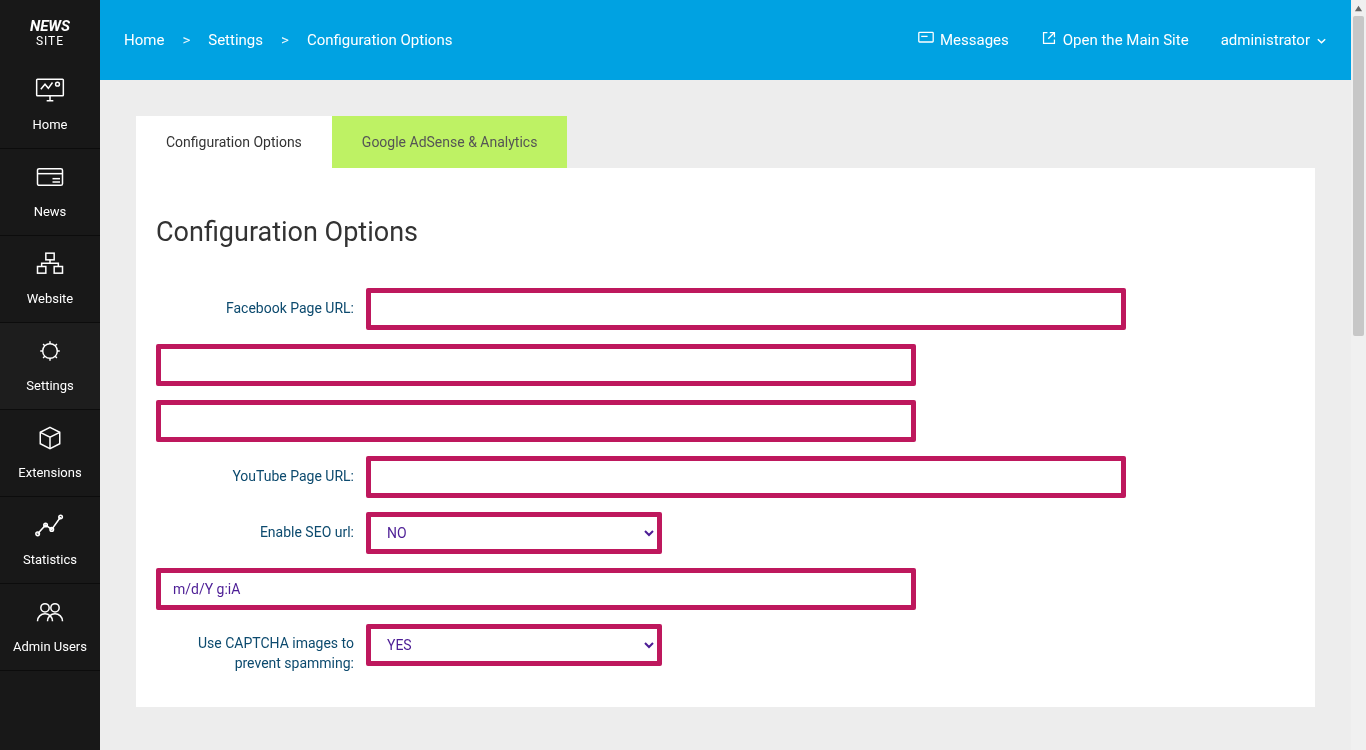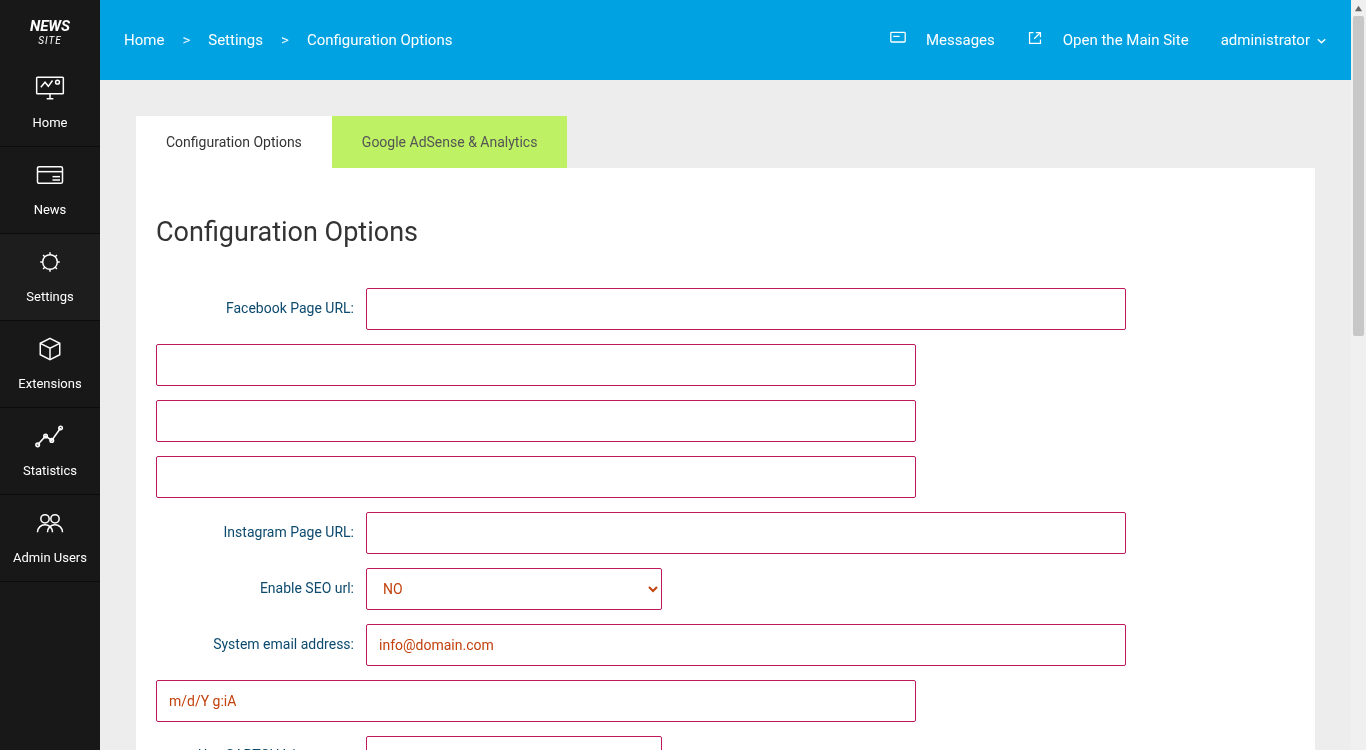--- a/index.html
+++ b/index.html
@@ -1,46 +1,46 @@
 <!DOCTYPE html>
 <html><head>
 <meta charset="utf-8">
 <style>
 * { margin: 0; padding: 0; box-sizing: border-box; font-family: -apple-system, BlinkMacSystemFont, "Segoe UI", Roboto, sans-serif; }
 body { background: #ededed; overflow-x: hidden; }
 .layout { display: flex; min-height: 100vh; width: 1351px; }
 .sidebar { width: 100px; background: #181818; color: #fff; flex-shrink: 0; }
 .logo { padding: 18px 0 14px; text-align: center; }
 .logo-top { font-weight: 700; font-style: italic; font-size: 15px; line-height: 1.1; }
-.logo-bot { font-size: 10px; letter-spacing: 1px; line-height: 1.1; font-style: italic; }
+.logo-bot { font-size: 12px; letter-spacing: 1px; line-height: 1.1; }
 .nav-item { display: flex; flex-direction: column; align-items: center; justify-content: center; height: 87px; cursor: pointer; border-bottom: 1px solid #0c0c0c; }
 .nav-item.active { background: #1d1d1d; }
 .nav-item svg { width: 30px; height: 26px; }
 .nav-label { font-size: 13px; margin-top: 10px; text-align: center; line-height: 1.2; }
 .main { flex: 1; display: flex; flex-direction: column; }
 .topbar { height: 80px; background: #00a2e2; color: #fff; display: flex; align-items: center; padding: 0 24px; font-size: 15px; }
 .breadcrumbs { display: flex; align-items: center; gap: 18px; }
 .crumb-link { cursor: pointer; }
 .crumb-sep { opacity: 0.9; }
 .top-right { margin-left: auto; display: flex; align-items: center; gap: 32px; }
-.top-link { display: flex; align-items: center; gap: 20px; cursor: pointer; }
+.top-link { display: flex; align-items: center; gap: 6px; cursor: pointer; }
 .top-link svg { width: 16px; height: 14px; }
 .user-drop { display: flex; align-items: center; gap: 6px; cursor: pointer; }
 .content-wrap { padding: 36px; }
 .panel { background: #fff; }
 .tabs { display: flex; background: #ededed; }
 .tab { padding: 18px 30px; font-size: 14px; cursor: pointer; color: #555; background: #bef264; }
 .tab.active { background: #fff; color: #333; }
 .panel-body { padding: 48px 20px 20px; }
 .panel-title { font-size: 27px; font-weight: 400; color: #333; margin-bottom: 40px; }
 .form-row { display: flex; align-items: center; margin-bottom: 14px; }
 .form-row.multiline { align-items: flex-start; }
 .form-label { width: 210px; text-align: right; padding-right: 12px; font-size: 14px; color: #0c4a6e; line-height: 1.4; }
 .form-row.multiline .form-label { padding-top: 10px; }
-.form-input, .form-select { width: 760px; height: 42px; border: 1px solid #be185d; border-radius: 2px; padding: 0 12px; font-size: 14px; color: #c2410c; background: #fff; }
+.form-input, .form-select { width: 760px; height: 42px; border: 5px solid #be185d; border-radius: 2px; padding: 0 12px; font-size: 14px; color: #4c1d95; background: #fff; }
 .form-select { width: 296px; }
 .scrollbar { position: fixed; right: 0; top: 0; width: 15px; height: 100vh; background: #f0f0f0; }
 .scroll-thumb { position: absolute; top: 16px; left: 2px; width: 11px; height: 320px; background: #c7c7c7; border-radius: 2px; }
 .scroll-arrow { position: absolute; left: 0; width: 15px; height: 16px; display: flex; align-items: center; justify-content: center; }
 .scroll-arrow.up { top: 0; }
 .scroll-arrow svg { width: 9px; height: 9px; }
 </style>
 </head>
 <body>
 
@@ -68,20 +68,31 @@
         <svg viewBox="0 0 36 26" fill="none" stroke="#fff" stroke-width="1.8">
           <rect x="3" y="3" width="30" height="20" rx="2"></rect>
           <line x1="3" y1="9" x2="33" y2="9"></line>
           <line x1="21" y1="15" x2="30" y2="15"></line>
           <line x1="21" y1="19" x2="30" y2="19"></line>
         </svg>
       </span>
       <span class="nav-label">News</span>
     </div>
 
+    <div class="nav-item">
+      <span>
+        <svg viewBox="0 0 36 30" fill="none" stroke="#fff" stroke-width="1.8">
+          <rect x="13" y="2" width="10" height="8"></rect>
+          <rect x="3" y="18" width="10" height="8"></rect>
+          <rect x="23" y="18" width="10" height="8"></rect>
+          <path d="M18 10 v4 M8 18 v-4 h20 v4"></path>
+        </svg>
+      </span>
+      <span class="nav-label">Website</span>
+    </div>
 
     <div class="nav-item active">
       <span>
         <svg viewBox="0 0 32 32" fill="none" stroke="#fff" stroke-width="1.8">
           <circle cx="16" cy="16" r="9"></circle>
           <path d="M16 4 v3 M16 25 v3 M4 16 h3 M25 16 h3 M7.5 7.5 l2 2 M22.5 22.5 l2 2 M24.5 7.5 l-2 2 M9.5 22.5 l-2 2"></path>
         </svg>
       </span>
       <span class="nav-label">Settings</span>
     </div>
@@ -174,35 +185,28 @@
             <label class="form-label">Facebook Page URL:</label>
             <input class="form-input" value="" style="">
           </div>
           <div class="form-row">
             <input class="form-input" value="" style="">
           </div>
           <div class="form-row">
             <input class="form-input" value="" style="">
           </div>
           <div class="form-row">
-            <input class="form-input" value="" style="">
-          </div>
-          <div class="form-row">
-            <label class="form-label">Instagram Page URL:</label>
+            <label class="form-label">YouTube Page URL:</label>
             <input class="form-input" value="" style="">
           </div>
           <div class="form-row">
             <label class="form-label">Enable SEO url:</label>
             <select class="form-select">
               <option>NO</option>
             </select>
-          </div>
-          <div class="form-row">
-            <label class="form-label">System email address:</label>
-            <input class="form-input" value="info@domain.com" style="">
           </div>
           <div class="form-row">
             <input class="form-input" value="m/d/Y g:iA" style="">
           </div>
           <div class="form-row multiline">
             <label class="form-label">Use CAPTCHA images to prevent spamming:</label>
             <select class="form-select">
               <option>YES</option>
             </select>
           </div>

